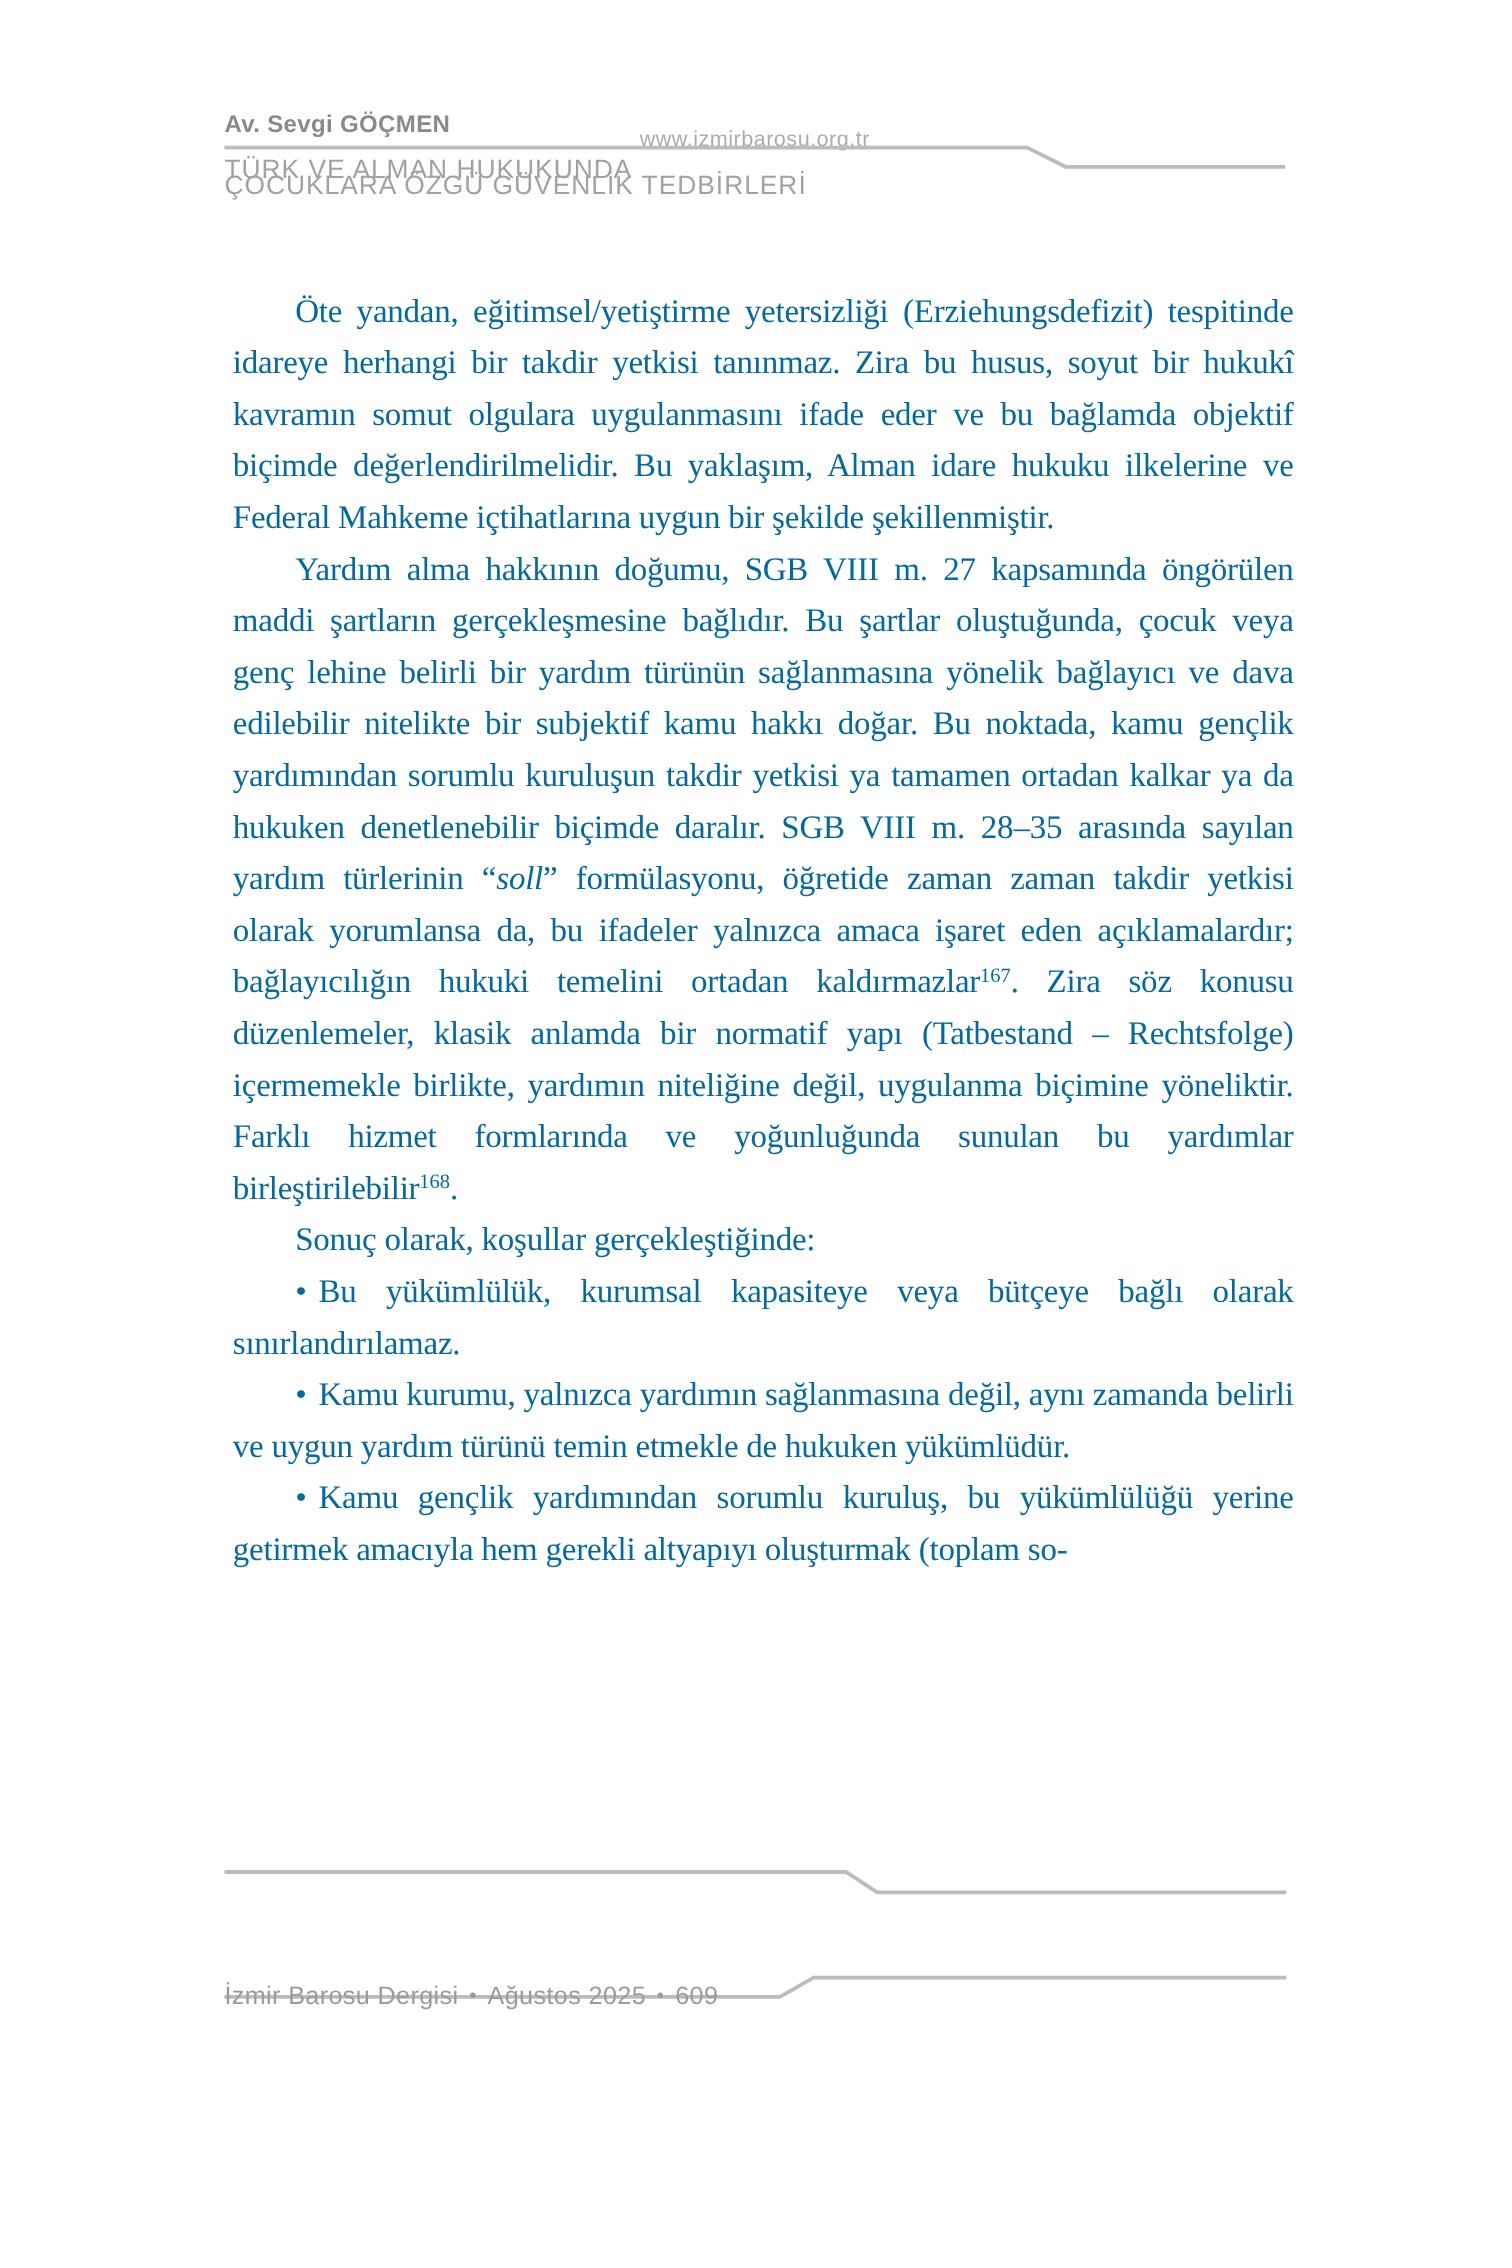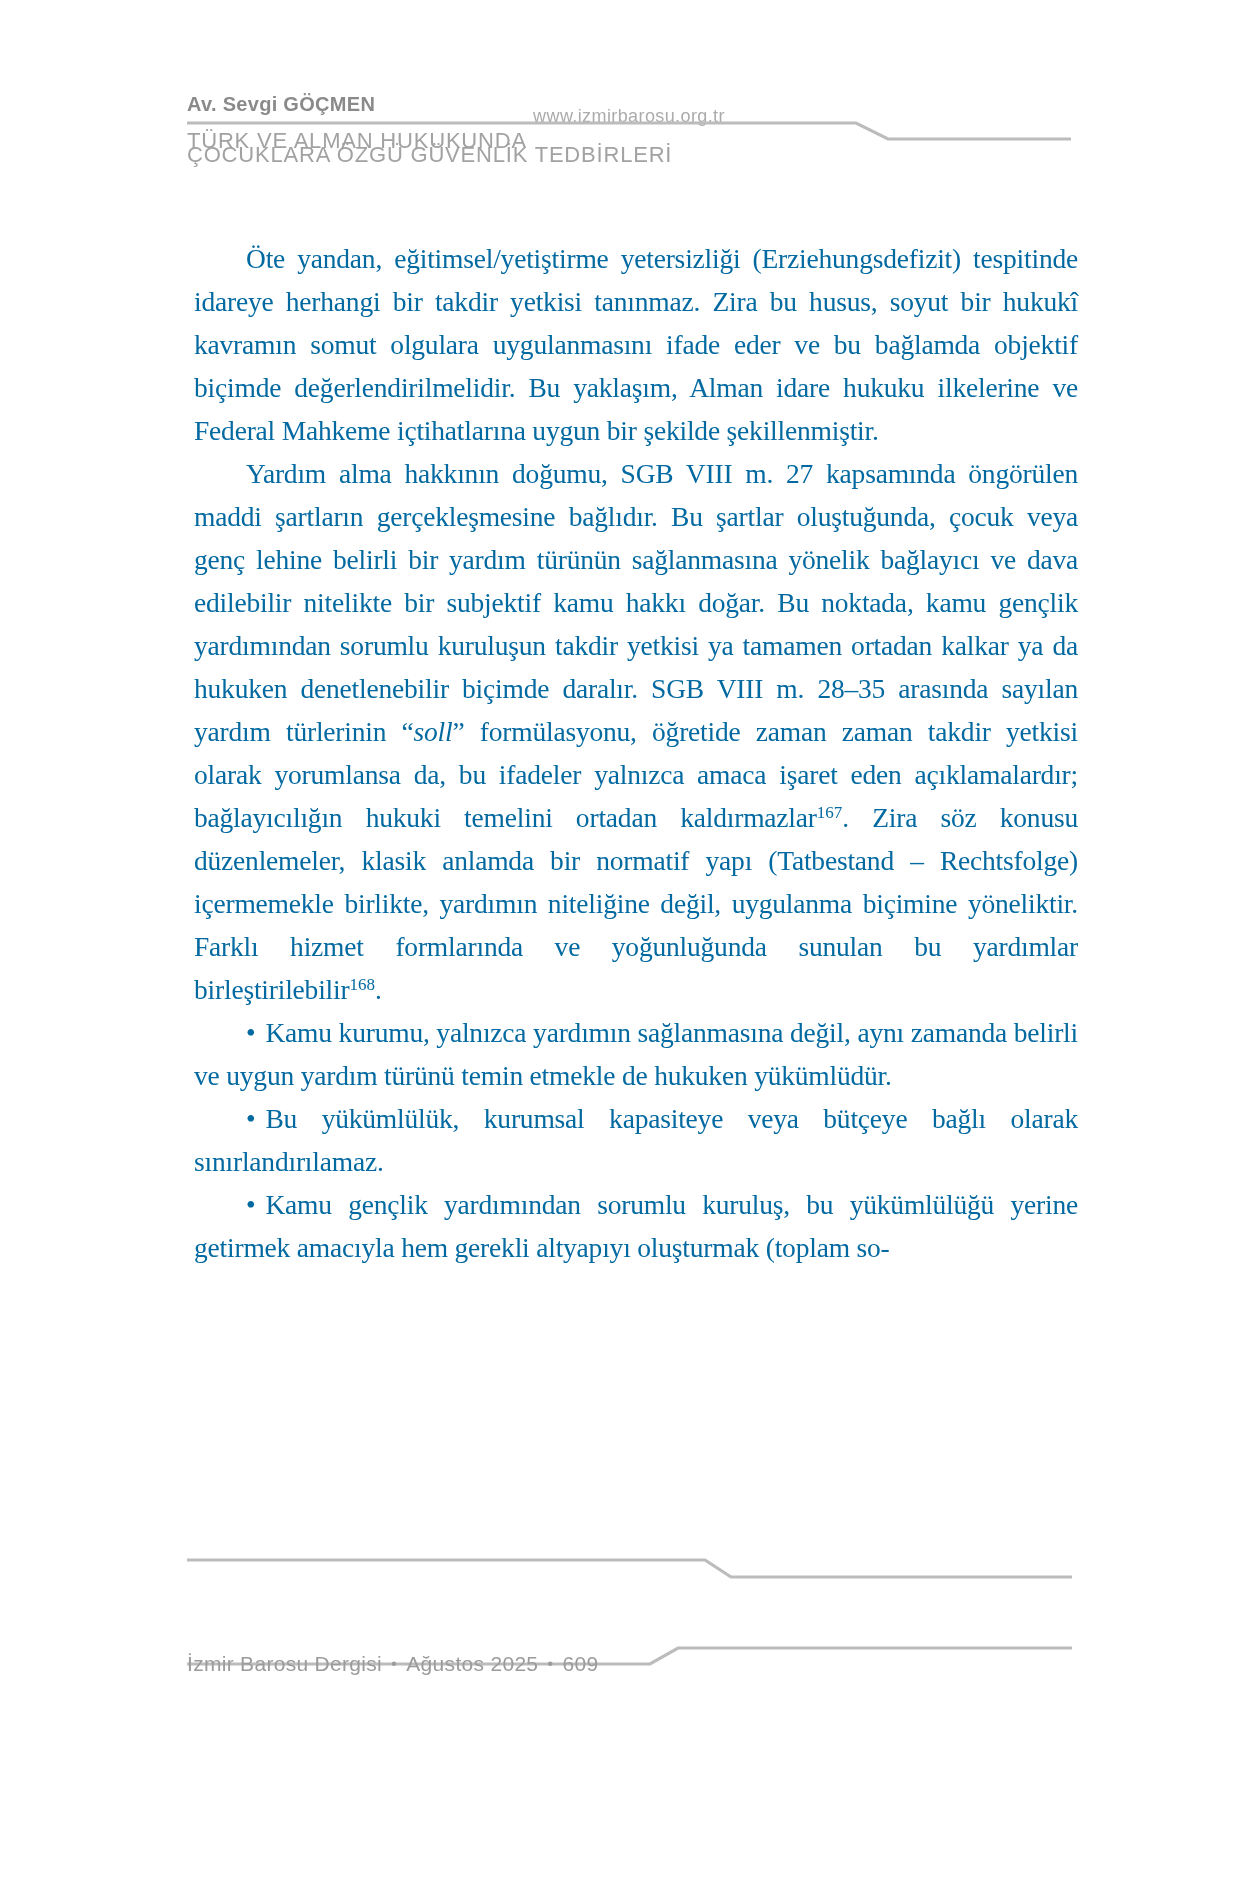--- a/index.html
+++ b/index.html
@@ -76,24 +76,25 @@
     <polyline points="187,123 856,123 888,139 1071,139"></polyline>
     <polyline points="187,1560 705,1560 731,1577 1072,1577"></polyline>
     <polyline points="187,1664 650,1664 678,1648 1072,1648"></polyline>
   </svg>
 
   <main class="bodycol">
     <p><span>Öte yandan, eğitimsel/yetiştirme yetersizliği (Erziehungsdefizit) tespitinde idareye herhangi bir takdir yetkisi tanınmaz. Zira bu husus, soyut bir hukukî kavramın somut olgulara uygulanmasını ifade eder ve bu bağlamda objektif biçimde değerlendirilmelidir. Bu yaklaşım, Alman idare hukuku ilkelerine ve Federal Mahkeme içtihatlarına uygun bir şekilde şekillenmiştir.</span></p>
 
     <p class="p-gap"><span>Yardım alma hakkının doğumu, SGB VIII m. 27 kapsamında öngörülen maddi şartların gerçekleşmesine bağlıdır. Bu şartlar oluştuğunda, çocuk veya genç lehine belirli bir yardım türünün sağlanmasına yönelik bağlayıcı ve dava edilebilir nitelikte bir subjektif kamu hakkı doğar. Bu noktada, kamu gençlik yardımından sorumlu kuruluşun takdir yetkisi ya tamamen ortadan kalkar ya da hukuken denetlenebilir biçimde daralır. SGB VIII m. 28–35 arasında sayılan yardım türlerinin “</span><em class="term">soll</em><span>” formülasyonu, öğretide zaman zaman takdir yetkisi olarak yorumlansa da, bu ifadeler yalnızca amaca işaret eden açıklamalardır; bağlayıcılığın hukuki temelini ortadan kaldırmazlar</span><span class="fn-ref">167</span><span>. Zira söz konusu düzenlemeler, klasik anlamda bir normatif yapı (Tatbestand – Rechtsfolge) içermemekle birlikte, yardımın niteliğine değil, uygulanma biçimine yöneliktir. Farklı hizmet formlarında ve yoğunluğunda sunulan bu yardımlar birleştirilebilir</span><span class="fn-ref">168</span><span>.</span></p>
 
+    <p class="lead-in"><span>Sonuç olarak, koşullar gerçekleştiğinde:</span></p>
+
+    <p class="bullet"><span class="bullet-char">•</span><span>Bu yükümlülük, kurumsal kapasiteye veya bütçeye bağlı olarak sınırlandırılamaz.</span></p>
 
     <p class="bullet"><span class="bullet-char">•</span><span>Kamu kurumu, yalnızca yardımın sağlanmasına değil, aynı zamanda belirli ve uygun yardım türünü temin etmekle de hukuken yükümlüdür.</span></p>
-
-    <p class="bullet"><span class="bullet-char">•</span><span>Bu yükümlülük, kurumsal kapasiteye veya bütçeye bağlı olarak sınırlandırılamaz.</span></p>
 
     <p class="bullet"><span class="bullet-char">•</span><span>Kamu gençlik yardımından sorumlu kuruluş, bu yükümlülüğü yerine getirmek amacıyla hem gerekli altyapıyı oluşturmak (toplam so-</span></p>
   </main>
 
 
   <footer class="pagefooter">
     <span>İzmir Barosu Dergisi</span><span class="sep">•</span><span>Ağustos 2025</span><span class="sep">•</span><span>609</span>
   </footer>
 
 </div>

